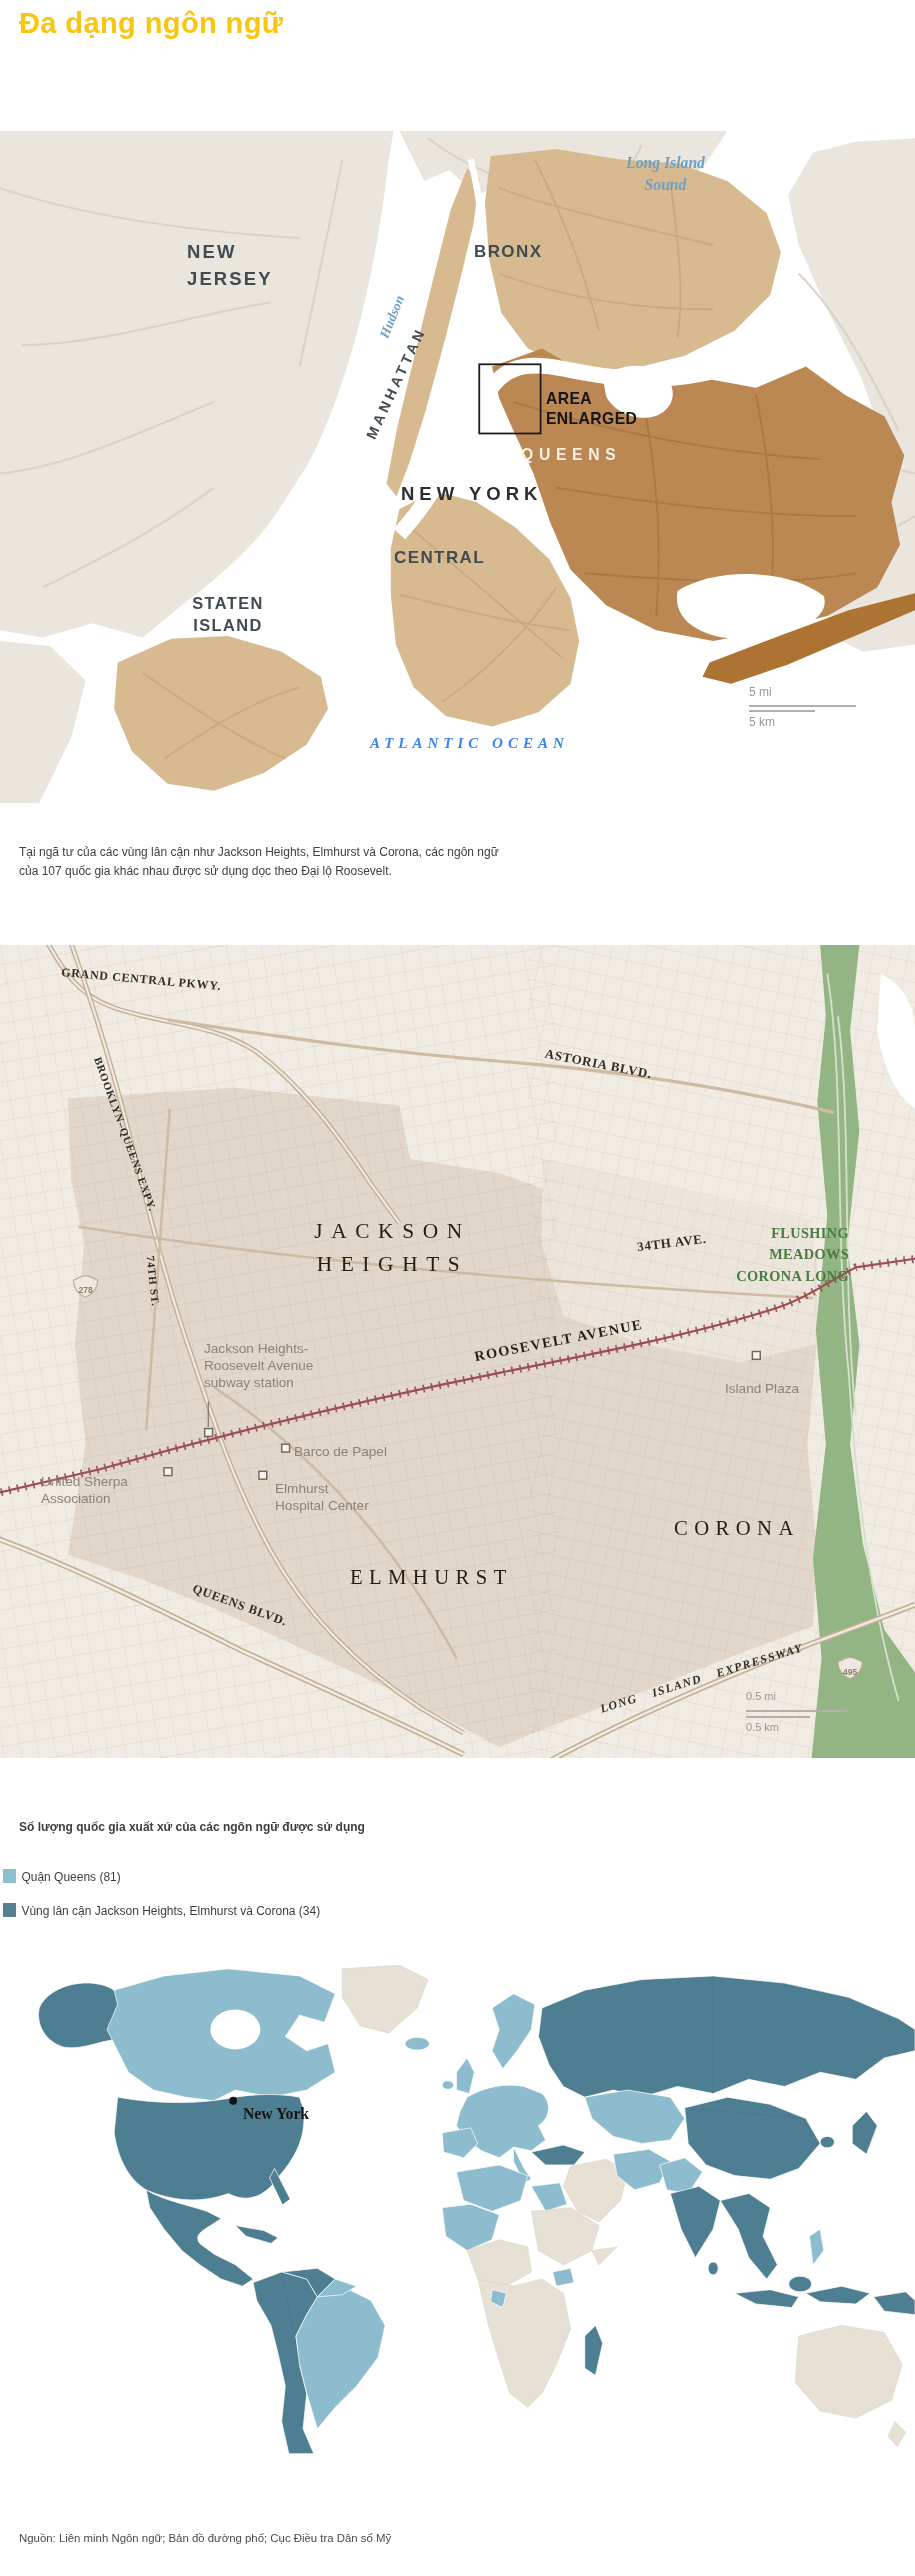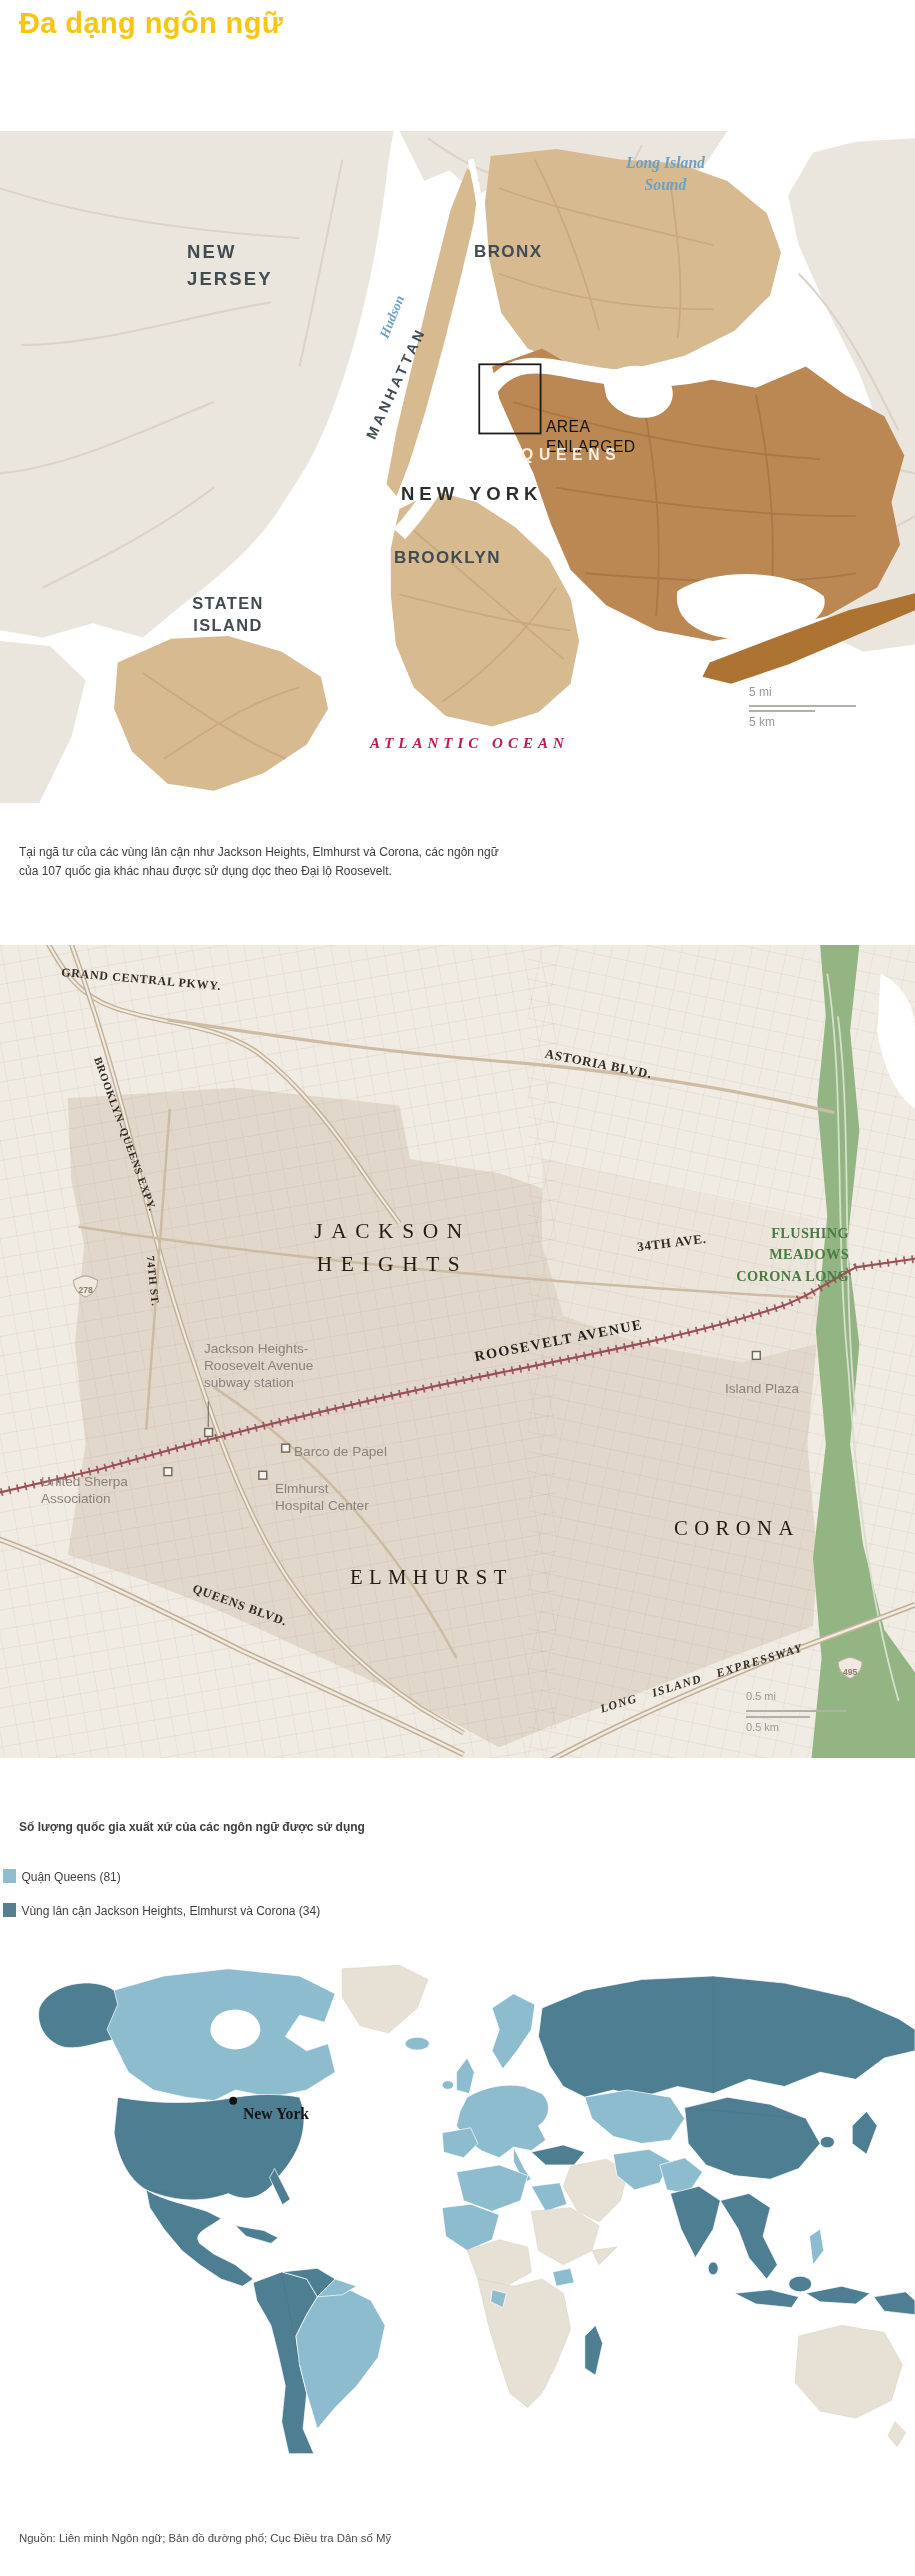--- a/index.html
+++ b/index.html
@@ -23,27 +23,27 @@
   
   .m1-place{font-size:17px;font-weight:bold;letter-spacing:1.4px;color:#414B52;}
   #lbl-nj{left:187px;top:107px;font-size:18.5px;line-height:27px;letter-spacing:2.1px;}
   #lbl-bronx{left:474px;top:111px;text-align:center;}
   #lbl-lis{left:580px;top:21.4px;width:171px;text-align:center;font-family:"Liberation Serif",serif;
            font-style:italic;font-size:15.7px;line-height:21.4px;color:#6F9FC2;font-weight:bold;}
   #lbl-hudson{left:370px;top:178px;font-family:"Liberation Serif",serif;font-style:italic;
               font-size:13.6px;color:#6F9FC2;font-weight:bold;transform:rotate(-68deg);}
   #lbl-manh{left:335px;top:244px;font-size:14.3px;letter-spacing:3.6px;color:#414B52;font-weight:bold;
             transform:rotate(-65deg);transform-origin:center;}
-  #lbl-area{left:546px;top:258px;font-size:15.7px;line-height:20px;font-weight:normal;color:#141414;letter-spacing:0.4px;margin-top:28px;}
+  #lbl-area{left:546px;top:258px;font-size:15.7px;line-height:20px;font-weight:bold;color:#141414;letter-spacing:0.4px;}
   #lbl-queens{left:521px;top:315px;font-size:15.7px;font-weight:bold;letter-spacing:5.7px;color:#F6EFE3;}
   #lbl-ny{left:401px;top:352px;font-size:18.5px;font-weight:bold;letter-spacing:5px;color:#2E2E2E;}
   #lbl-bk{left:394px;top:417px;}
   #lbl-si{left:171px;top:461px;width:114px;text-align:center;line-height:22px;font-size:16.4px;}
   #lbl-ao{left:370px;top:604px;font-family:"Liberation Serif",serif;font-style:italic;
-          font-size:15px;letter-spacing:5px;color:#be185d;font-weight:bold;}
+          font-size:15px;letter-spacing:5px;color:#3b82f6;font-weight:bold;}
   .scale-txt{font-size:12px;color:#9A9896;}
   .scale-bar{position:absolute;height:2.1px;background:#B3B0AC;}
   #m1-mi{left:749px;top:554px;}
   #m1-bar1{left:749px;top:574px;width:107px;}
   #m1-bar2{left:749px;top:579px;width:66px;}
   #m1-km{left:749px;top:584px;}
 
   
   .road-lbl{font-family:"Liberation Serif",serif;font-size:12px;letter-spacing:0.7px;color:#332D26;font-weight:bold;}
   #lbl-gcp{left:61px;top:27px;transform:rotate(5deg);}
@@ -162,21 +162,21 @@
       <div>Sound</div>
     </span>
     <span class="lbl" id="lbl-hudson">Hudson</span>
     <span class="lbl" id="lbl-manh">MANHATTAN</span>
     <span class="lbl" id="lbl-area">
       <div>AREA</div>
       <div>ENLARGED</div>
     </span>
     <span class="lbl" id="lbl-queens">QUEENS</span>
     <span class="lbl" id="lbl-ny">NEW YORK</span>
-    <span class="lbl m1-place" id="lbl-bk">BROOKLYN</span>
+    <span class="lbl m1-place" id="lbl-bk">CENTRAL</span>
     <span class="lbl m1-place" id="lbl-si">
       <div>STATEN</div>
       <div>ISLAND</div>
     </span>
     <span class="lbl" id="lbl-ao">ATLANTIC OCEAN</span>
     <span class="lbl scale-txt" id="m1-mi">5 mi</span>
     <span class="scale-bar" id="m1-bar1"></span>
     <span class="scale-bar" id="m1-bar2"></span>
     <span class="lbl scale-txt" id="m1-km">5 km</span>
   </div>

